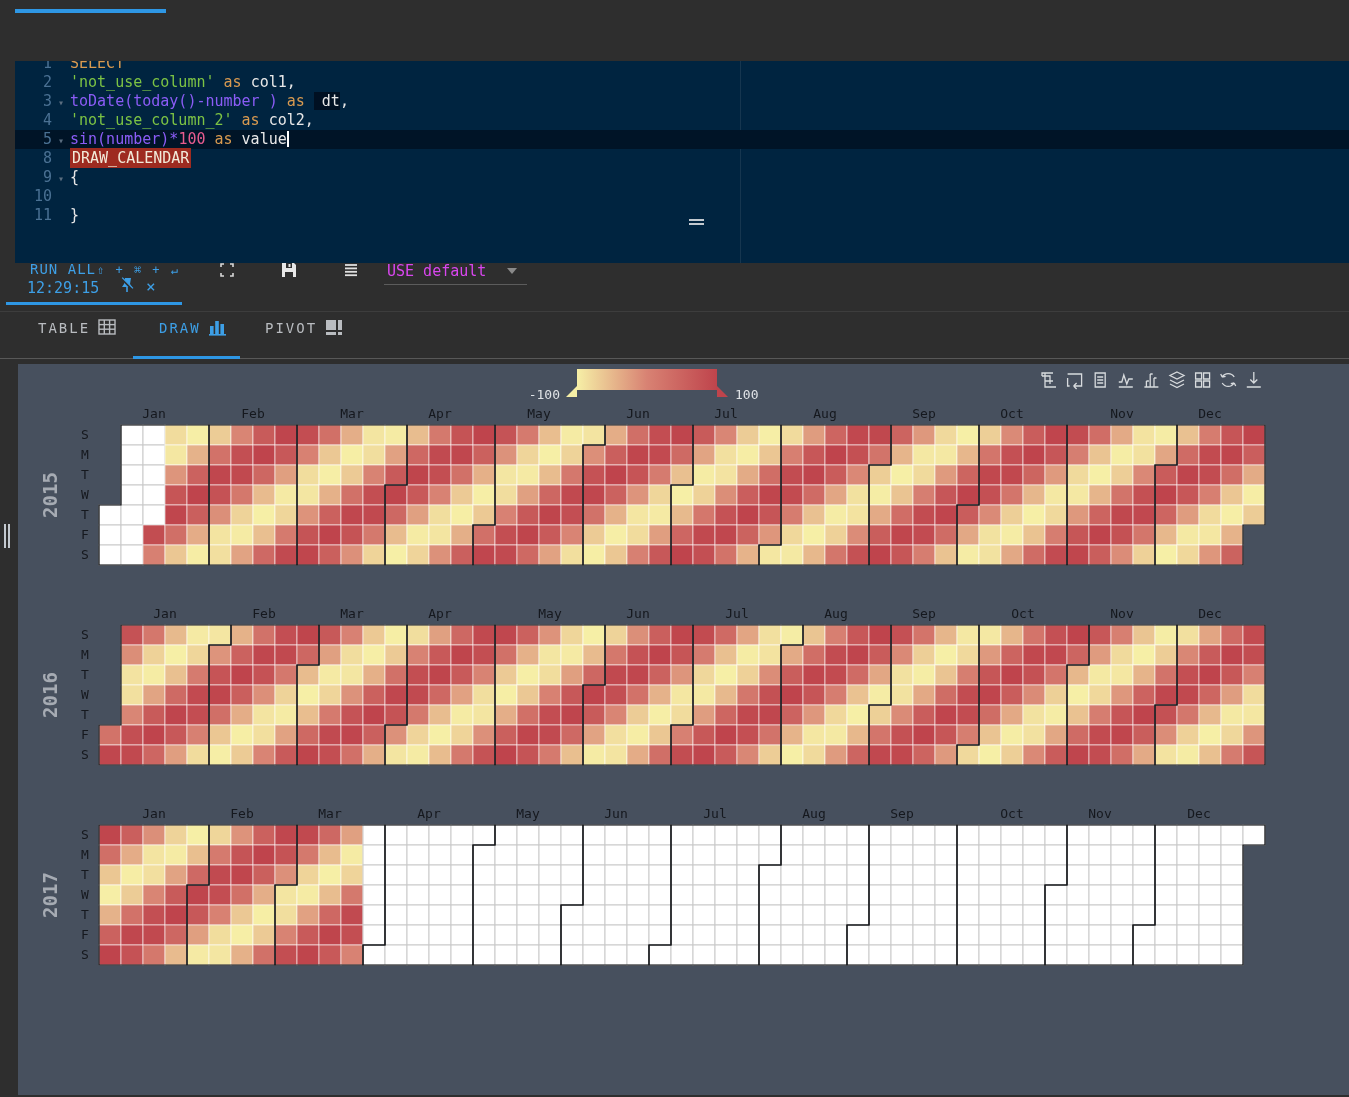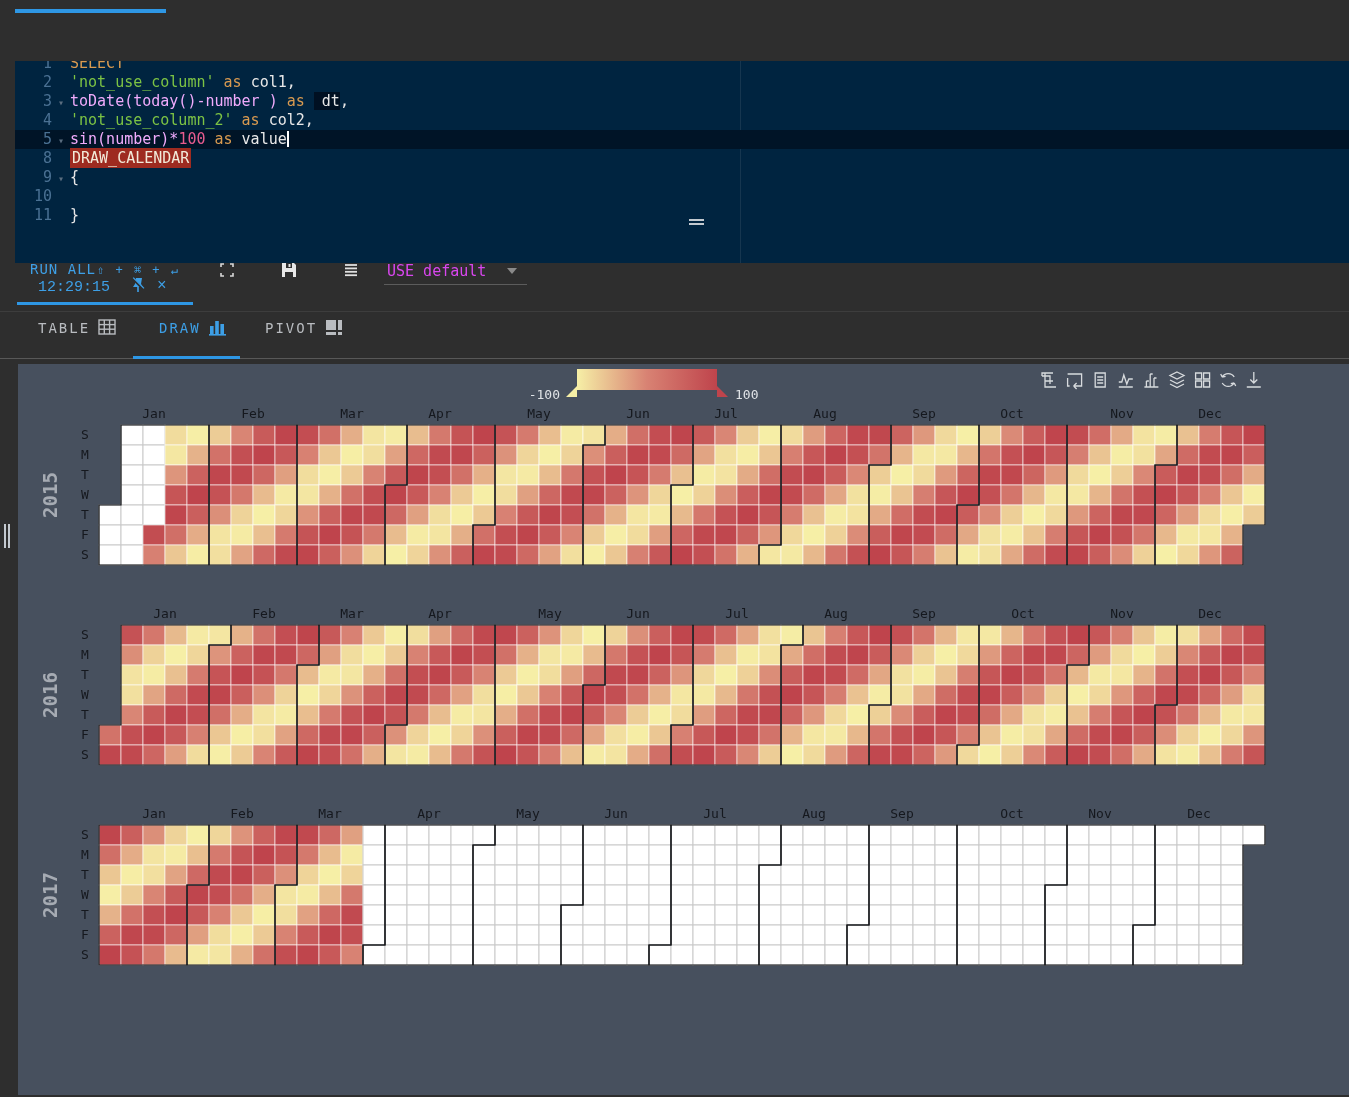--- a/index.html
+++ b/index.html
@@ -13,40 +13,40 @@
   #editor{position:absolute;left:15px;top:13px;width:1334px;height:202px;background:#002440;overflow:hidden;margin-top:48px;}
   #editor-tab-indicator{position:absolute;left:15px;top:9px;width:151px;height:4px;background:#2e97e5;}
   #editor-ruler{position:absolute;left:725px;top:0;width:1px;height:100%;background:#16364f;}
   #code{position:relative;margin-top:-7px;}
   .line{position:relative;height:19px;line-height:19px;font-size:15px;white-space:pre;color:#e8e8e8;}
   .line.active{background:#001427;}
   .gno{display:inline-block;width:37px;text-align:right;color:#4a7193;}
   .fold{display:inline-block;width:18px;text-align:center;color:#5b6e80;font-size:10px;}
   .tok-kw{color:#d89a50;}
   .tok-str{color:#7cc344;}
-  .tok-fn{color:#f0abfc;}
+  .tok-fn{color:#8b5cf6;}
   .tok-num{color:#e85c8e;}
   .tok-id,.tok-pl{color:#e8e8e8;}
   .tok-err{background:#9e2b20;color:#f2ead9;padding:1px 2px;}
   .tok-idhl{background:#001022;color:#e8e8e8;padding-left:8px;}
   .caret{display:inline-block;width:2px;height:16px;background:#ffffff;vertical-align:-3px;}
   
   .h-handle-line{position:absolute;left:689px;width:15px;height:2px;background:#c3c9cf;}
   .v-handle-line{position:absolute;width:2px;height:24px;background:#c3c9cf;}
   
   #toolbar{position:absolute;left:0;top:228px;width:100%;height:34px;margin-top:28px;}
   #run-all{position:absolute;left:30px;top:5px;color:#3d9fe6;font-size:14px;letter-spacing:1px;cursor:pointer;}
   #run-shortcut{position:absolute;left:97px;top:7px;color:#3d9fe6;font-size:12px;letter-spacing:2px;}
   .tbtn{position:absolute;top:3px;width:22px;height:22px;cursor:pointer;}
   #use-select{position:absolute;left:384px;top:0px;width:143px;height:28px;border-bottom:1px solid #5c5c5c;color:#d946ef;font-size:15px;cursor:pointer;}
   #use-select .lbl{position:absolute;left:3px;top:6px;}
   #use-select .caret{position:absolute;right:10px;top:12px;width:0;height:0;border-left:5px solid transparent;border-right:5px solid transparent;border-top:6px solid #8a8a8a;background:none;}
   
   #tabbar{position:absolute;left:0;top:270px;width:100%;height:41px;}
-  #time-tab{position:absolute;left:17px;top:0;width:176px;height:35px;cursor:pointer;font-family:Liberation Mono, monospace;}
+  #time-tab{position:absolute;left:6px;top:0;width:176px;height:35px;cursor:pointer;}
   #time-tab .time{position:absolute;left:21px;top:9px;color:#3d9fe6;font-size:15px;}
   #time-tab .close{position:absolute;left:140px;top:7px;color:#3d9fe6;font-size:16px;}
   #time-tab .underline{position:absolute;left:0;top:32px;width:176px;height:3px;background:#2e97e5;}
   #tabbar-divider{position:absolute;left:0;top:41px;width:100%;height:1px;background:#3d3d3d;}
   
   #viewtabs{position:absolute;left:0;top:315px;width:100%;height:44px;}
   .vtab{position:absolute;top:4px;font-size:14px;letter-spacing:2px;color:#b9bcc0;cursor:pointer;display:flex;align-items:center;gap:8px;}
   .vtab.active{color:#3d9fe6;}
   #viewtabs-border{position:absolute;left:0;top:43px;width:100%;height:1px;background:#585858;}
   #draw-underline{position:absolute;left:133px;top:41px;width:107px;height:3px;background:#2e97e5;}

